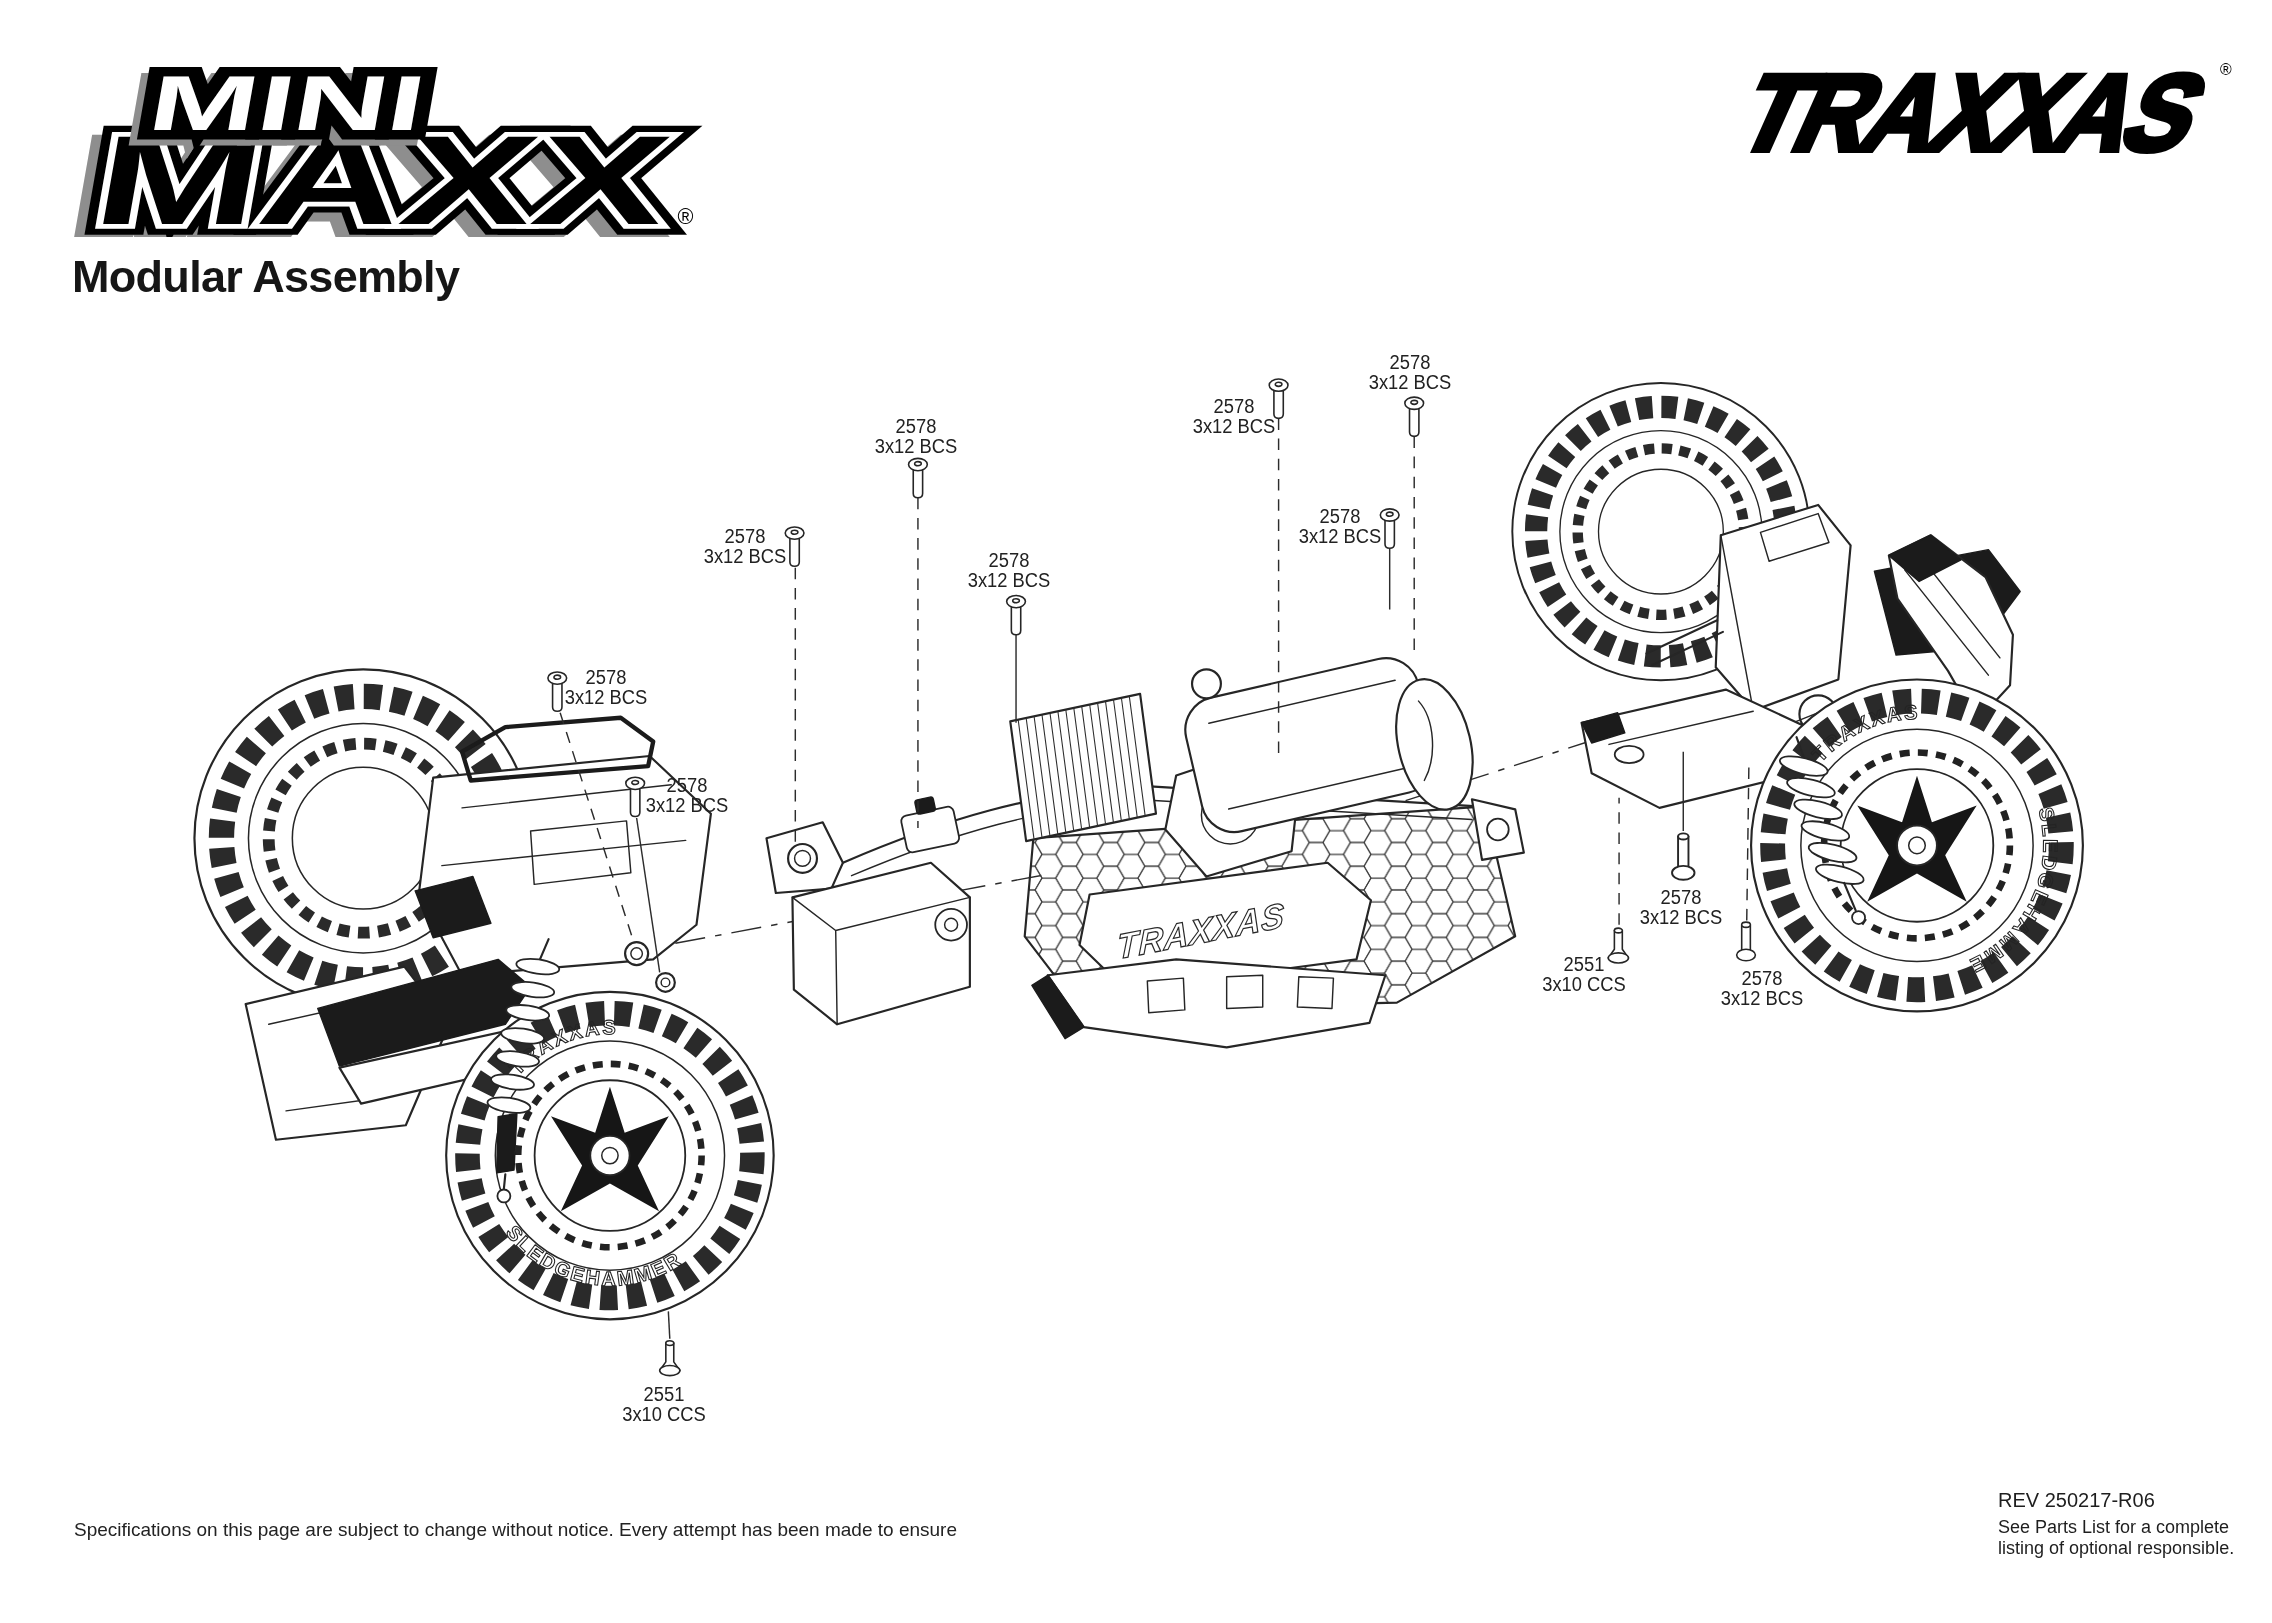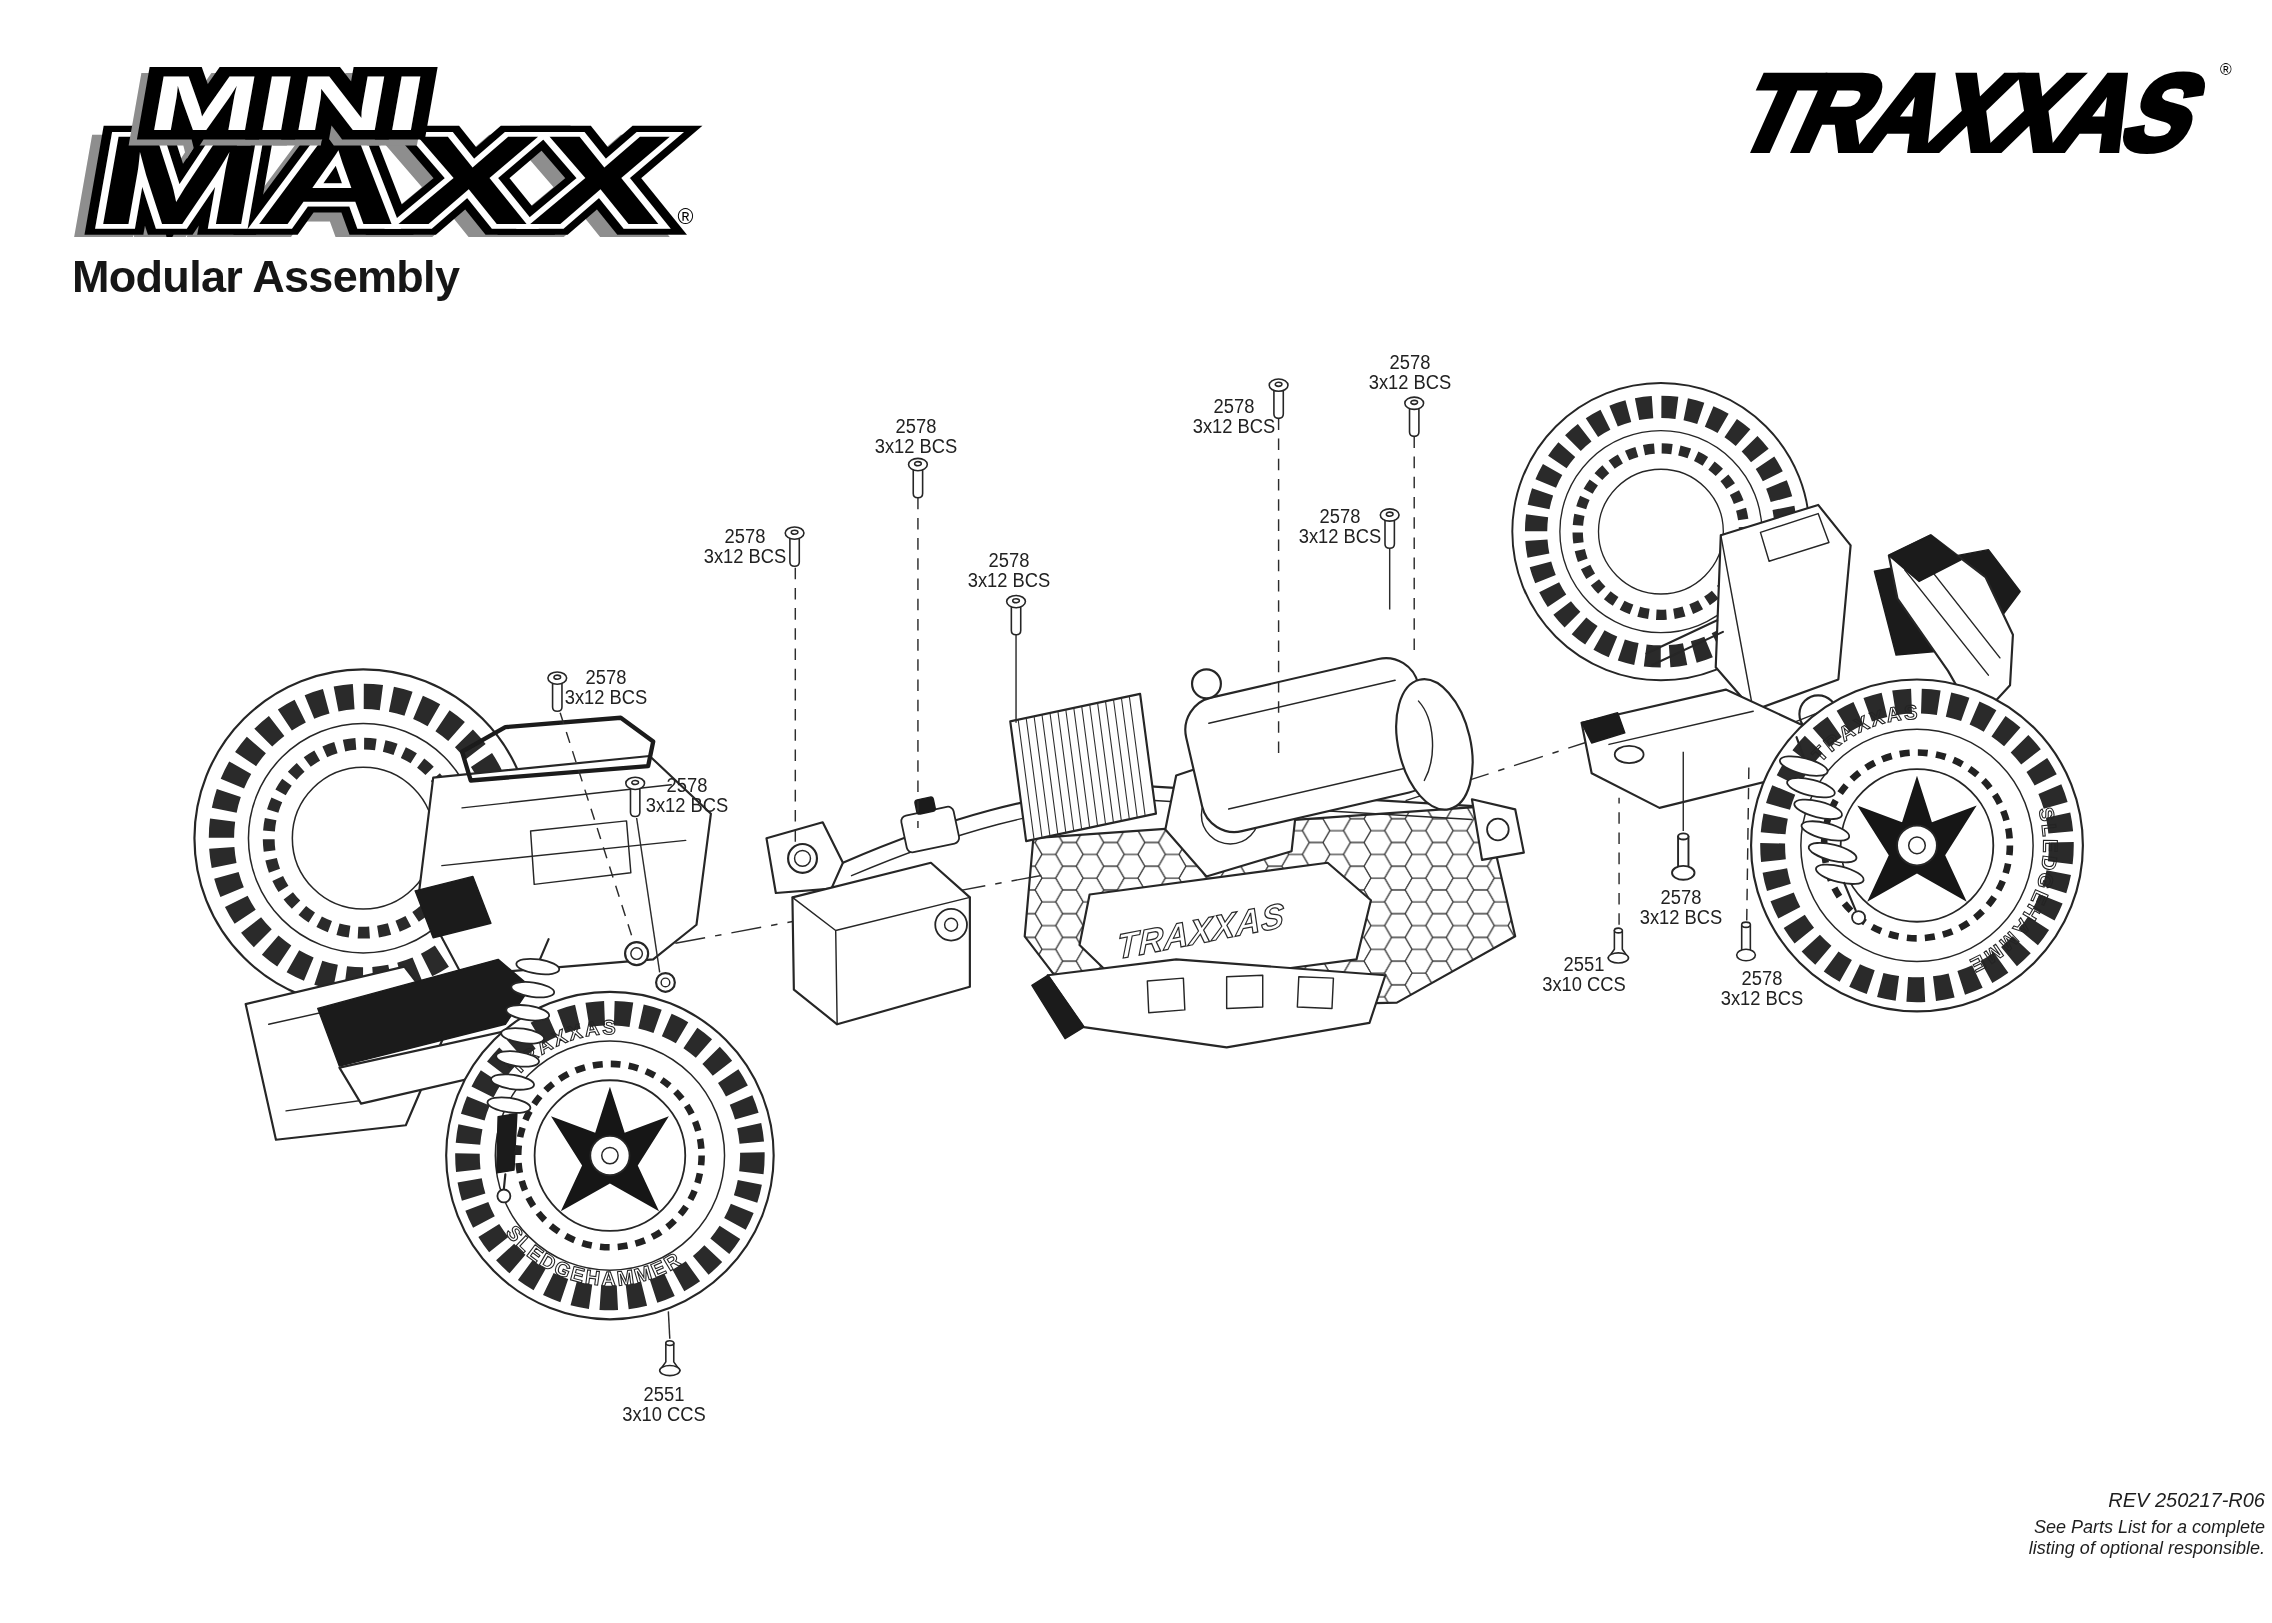--- a/index.html
+++ b/index.html
@@ -6,21 +6,21 @@
   body{width:2273px;height:1623px;position:relative;overflow:hidden;
        font-family:"Liberation Sans",sans-serif;color:#231f20;}
   .abs{position:absolute;}
   
   #page-title{left:72px;top:251px;font-size:45px;font-weight:700;letter-spacing:-0.7px;color:#161616;white-space:nowrap;}
   
   .callout{position:absolute;text-align:center;transform:translateX(-50%) scaleX(.94);
            font-size:19.5px;line-height:20px;color:#222;white-space:nowrap;}
   
   #disclaimer{left:74px;top:1518px;font-size:19px;line-height:24.5px;color:#232323;}
-  #rev-block{left:1998px;top:1489px;width:267px;text-align:right;font-style:italic;}
+  #rev-block{left:1998px;top:1489px;width:267px;text-align:left;}
   #rev-line{font-size:20px;font-weight:500;margin-bottom:5px;color:#1e1e1e;}
   .parts-note{font-size:18px;line-height:21px;color:#1e1e1e;}
   
   .s2{fill:none;stroke:#262626;stroke-width:2;stroke-linejoin:round;stroke-linecap:round;}
   .s25{fill:none;stroke:#262626;stroke-width:2.5;stroke-linejoin:round;stroke-linecap:round;}
   .s3{fill:none;stroke:#262626;stroke-width:3;stroke-linejoin:round;stroke-linecap:round;}
   .s15{fill:none;stroke:#2e2e2e;stroke-width:1.5;}
   .s6{fill:none;stroke:#1b1b1b;stroke-width:6;stroke-linejoin:round;}
   .fw{fill:#fff;}
   .blk{fill:#1b1b1b;stroke:#1b1b1b;stroke-width:2;stroke-linejoin:round;}
@@ -317,19 +317,20 @@
       <div>2578</div>
       <div>3x12 BCS</div>
     </div>
     <div class="callout" style="left: 664px; top: 1384px;">
       <div>2551</div>
       <div>3x10 CCS</div>
     </div>
   </div>
 
 <div id="disclaimer" class="abs">
+  <div>Specifications on this page are subject to change without notice.  Every attempt has been made to ensure</div>
 </div>
 <div id="rev-block" class="abs">
   <div id="rev-line">REV 250217-R06</div>
   <div class="parts-note">See Parts List for a complete</div>
   <div class="parts-note">listing of optional responsible.</div>
 </div>
 
 
 </body></html>

